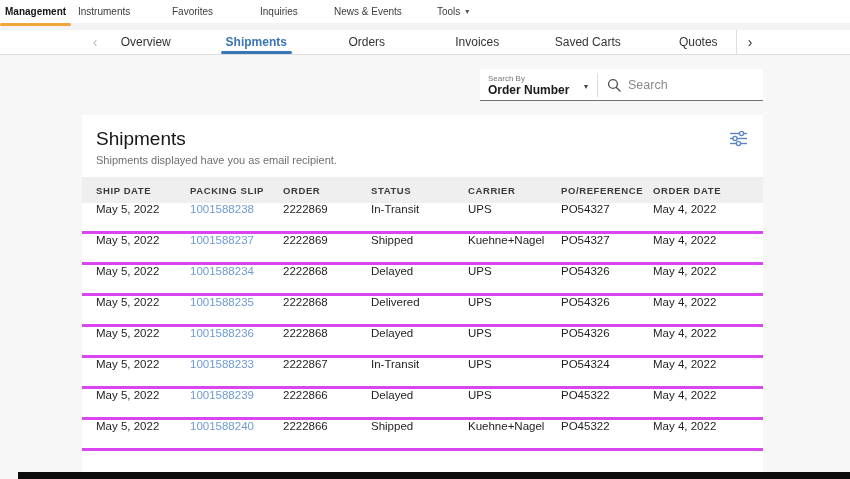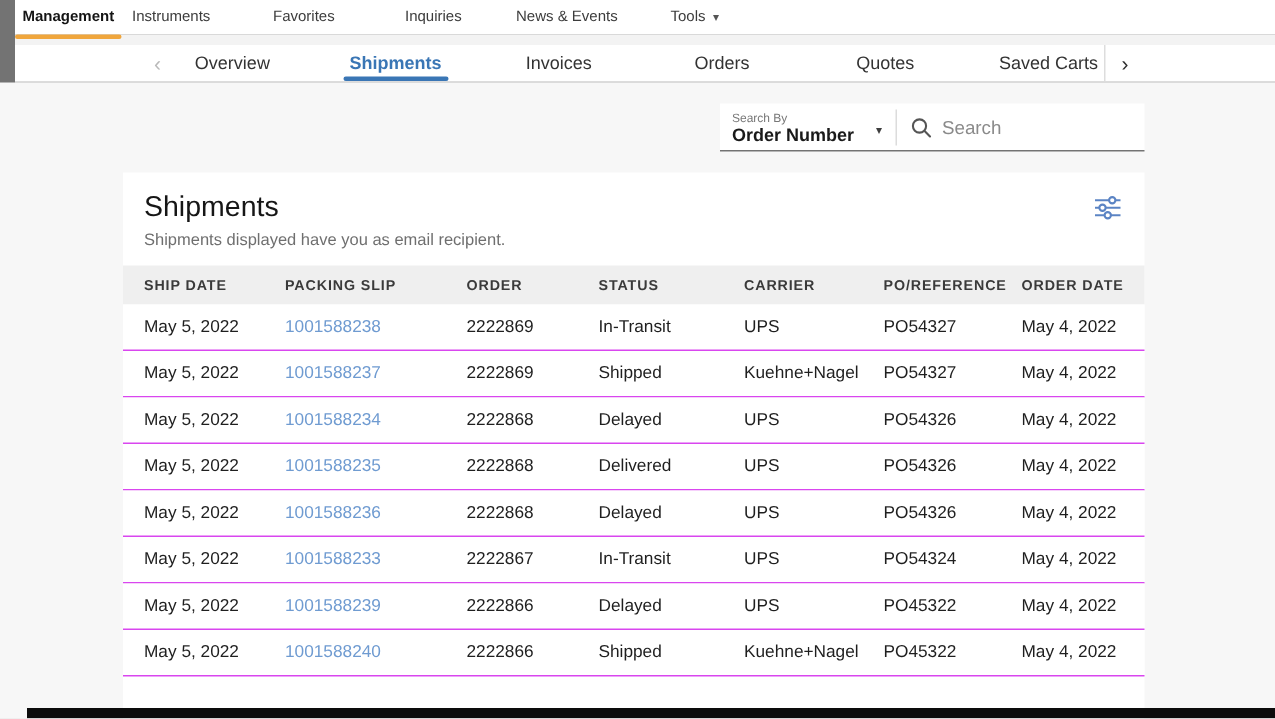--- a/index.html
+++ b/index.html
@@ -1,21 +1,21 @@
 <!DOCTYPE html>
 <html style="--accent: #f0a63c; --blue: #3a76b5; --link: #6f9bd1;"><head>
 <meta charset="utf-8">
 <style>
   * { margin:0; padding:0; box-sizing:border-box; }
   html,body { background:#e8e8e8; }
   body { font-family:"Liberation Sans","DejaVu Sans",sans-serif; }
   .app { position:relative; width:850px; height:479px; overflow:hidden; background:#f7f7f7; }
 
   
-  .header { background:#737373;padding-left:10px; }
+  .header { background:#4c1d95; }
   .topnav { position:relative; height:23px; background:#fff; }
   .nav-item { position:absolute; top:0; height:23px; display:flex; align-items:center; gap:5px;
               background:none; border:none; font-family:inherit; font-size:10px; color:#3c3c3c; cursor:pointer; }
   .nav-item.active { font-weight:700; color:#141414; }
   .nav-item.active::after { content:''; position:absolute; left:-5px; right:-5px; bottom:-3px; height:3px;
               background:var(--accent); border-radius:2px; }
   .nav-item .caret { font-size:8px; color:#555; }
   .nav-item:nth-child(1){left:5px;} .nav-item:nth-child(2){left:78px;} .nav-item:nth-child(3){left:172px;}
   .nav-item:nth-child(4){left:260px;} .nav-item:nth-child(5){left:334px;} .nav-item:nth-child(6){left:437px;}
   .nav-strip { height:7px; background:#f3f3f3; }
@@ -56,25 +56,25 @@
 
   
   .card { position:absolute; left:82px; top:60px; width:681px; height:430px; background:#fff; }
   .card-head { position:relative; padding:13px 14px 11px; }
   .card-head h2 { font-size:19px; font-weight:500; color:#161616; }
   .card-head p { margin-top:4px; font-size:11px; color:#6f6f6f; }
   .filter-btn { position:absolute; right:13px; top:13px; background:none; border:none; cursor:pointer; padding:2px; }
 
   .thead { display:flex; align-items:center; height:26px; background:#efefef; padding-left:14px; }
   .hcell { font-size:9.5px; font-weight:700; letter-spacing:0.6px; color:#3a3a3a; }
-  .trow { display:flex; align-items:center; height:31px; padding-left:14px; background:#fff;
-          border-bottom:1px solid #d946ef; }
+  .trow { display:flex; align-items:flex-start; height:31px; padding-left:14px; background:#fff;
+          border-bottom:3px solid #d946ef; }
   .cell { font-size:11.5px; color:#1f1f1f; white-space:nowrap; overflow:hidden; }
   .cell.link { color:var(--link); cursor:pointer; }
-  .c0{width:94px;} .c1{width:93px;} .c2{width:88px;margin-left:28px;} .c3{width:97px;} .c4{width:93px;} .c5{width:92px;} .c6{flex:1;}
+  .c0{width:94px;} .c1{width:93px;} .c2{width:88px;} .c3{width:97px;} .c4{width:93px;} .c5{width:92px;} .c6{flex:1;}
 
   .bottom-bar { position:absolute; left:18px; right:0; bottom:0; height:7px; background:#0c0c0c; z-index:20; }
 </style>
 </head>
 <body>
 
 <div class="app">
 
   <div class="header">
     <nav class="topnav" id="topnav">
@@ -97,24 +97,24 @@
           <span>Tools</span>
           <span class="caret">▾</span>
         </button>
       </nav>
     <div class="nav-strip"></div>
     <div class="tabbar">
       <button class="tab-chevron prev">‹</button>
       <div class="tabs" id="tabs">
           <button class="tab">Overview</button>
           <button class="tab active">Shipments</button>
+          <button class="tab">Orders</button>
           <button class="tab">Invoices</button>
-          <button class="tab">Orders</button>
+          <button class="tab">Saved Carts</button>
           <button class="tab">Quotes</button>
-          <button class="tab">Saved Carts</button>
         </div>
       <div class="tab-vdivider"></div>
       <button class="tab-chevron next">›</button>
     </div>
   </div>
 
   <div class="main">
 
     <div class="searchbar">
       <div class="search-by">

